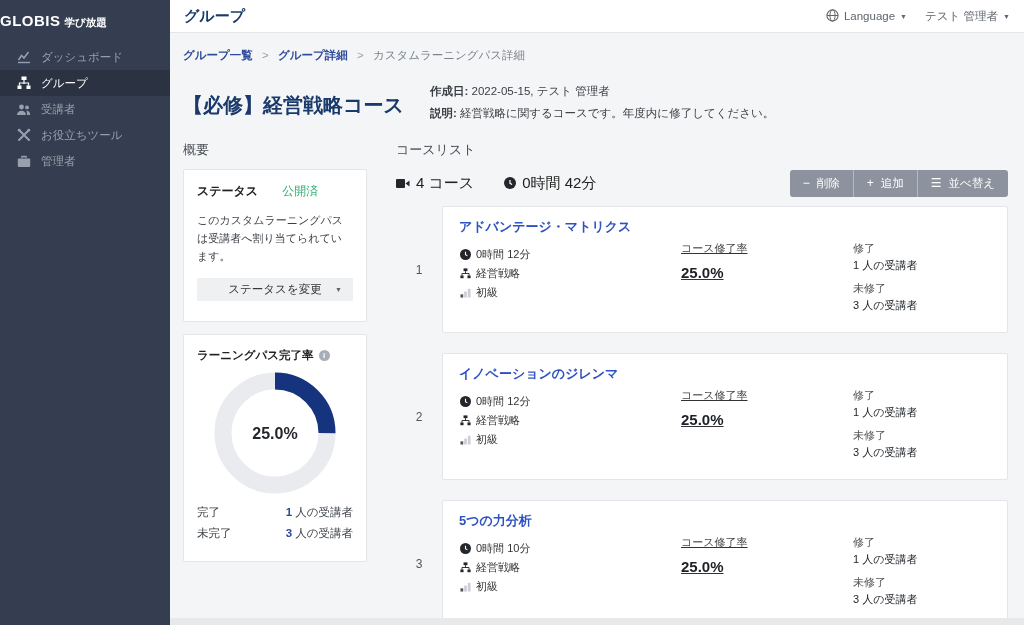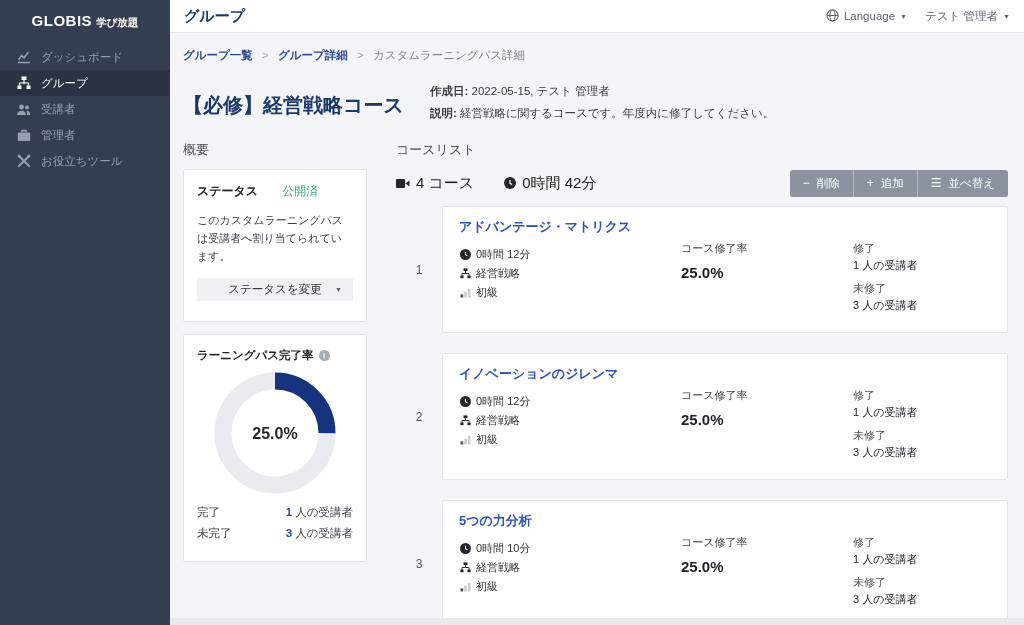--- a/index.html
+++ b/index.html
@@ -2,21 +2,21 @@
 <html><head>
 <meta charset="utf-8">
 <style>
   * { margin:0; padding:0; box-sizing:border-box; }
   html,body { width:1024px; height:625px; overflow:hidden; }
   body { font-family:"Liberation Sans","DejaVu Sans",sans-serif; background:#f4f5f6; color:#333; }
   .app { display:flex; width:1024px; height:625px; }
 
   
   .sidebar { width:170px; flex-shrink:0; background:#353e50; color:#99a0ad; }
-  .logo { display:flex; align-items:baseline; justify-content:center; gap:4px; padding:12px 0 14px; color:#fff; cursor:pointer; }
+  .logo { display:flex; align-items:baseline; justify-content:flex-start; gap:4px; padding:12px 0 14px; color:#fff; cursor:pointer; }
   .logo .brand { font-size:15px; font-weight:bold; letter-spacing:.5px; }
   .logo .suffix { font-size:10.5px; font-weight:bold; }
   .nav-item { display:flex; align-items:center; gap:10px; padding:6px 16px; font-size:11.5px; height:26px; cursor:pointer; }
   .nav-item .ic { width:15px; height:15px; flex-shrink:0; display:flex; align-items:center; justify-content:center; }
   .nav-item svg { display:block; }
   .nav-item.active { background:#2b3343; color:#fff; }
 
   
   .main { flex:1; display:flex; flex-direction:column; min-width:0; }
   .topbar { height:33px; background:#fff; border-bottom:1px solid #e3e5e8; display:flex; align-items:center; justify-content:space-between; padding:0 14px; flex-shrink:0; }
@@ -70,21 +70,21 @@
   .gbtn:last-child { border-radius:0 3px 3px 0; border-right:none; }
   .gbtn .sym { font-size:12px; }
 
   .course-row { display:flex; margin-bottom:20px; }
   .course-num { width:46px; flex-shrink:0; display:flex; align-items:center; justify-content:center; font-size:12px; color:#555; }
   .course-card { flex:1; background:#fff; border:1px solid #e3e5e8; border-radius:2px; padding:9px 16px 11px; display:flex; min-height:88px; }
   .course-main { flex:1; min-width:0; }
   .course-title { display:inline-block; color:#2e53c1; font-weight:bold; font-size:13px; margin:2px 0 9px; cursor:pointer; }
   .meta-row { display:flex; align-items:center; gap:4px; font-size:11px; color:#333; height:19px; }
   .meta-row .mic { width:13px; display:flex; justify-content:center; }
-  .course-completion { width:172px; flex-shrink:0; padding-top:25px; }
+  .course-completion { width:172px; flex-shrink:0; padding-top:25px;text-decoration:underline; }
   .cr-label { font-size:11px; color:#444; }
   .cr-value { font-size:15px; font-weight:bold; color:#1d2126; margin-top:8px; }
   .course-status { width:138px; flex-shrink:0; padding-top:25px; font-size:11px; }
   .st-label { color:#555; }
   .st-value { color:#23272c; margin:2px 0 8px; }
 </style>
 </head>
 <body>
 
 <div class="app">
@@ -121,36 +121,36 @@
               <circle cx="5.5" cy="4" r="2.4" fill="currentColor"></circle>
               <path d="M1 12c0-2.6 2-4.2 4.5-4.2S10 9.4 10 12z" fill="currentColor"></path>
               <circle cx="11" cy="4.4" r="1.9" fill="currentColor"></circle>
               <path d="M10.6 7.6c2 .2 3.6 1.6 3.6 4.4h-3.1" fill="currentColor"></path>
             </svg>
         </span>
         <span>受講者</span>
       </div>
       <div class="nav-item">
         <span class="ic">
-          <svg width="14" height="13" viewBox="0 0 14 13">
-              <rect x="0.8" y="3.5" width="12.4" height="8.5" rx="1" fill="currentColor"></rect>
-              <path d="M5 3V1.5h4V3" stroke="currentColor" stroke-width="1.4" fill="none"></path>
-            </svg>
-        </span>
-        <span>管理者</span>
-      </div>
-      <div class="nav-item">
-        <span class="ic">
           <svg width="14" height="14" viewBox="0 0 14 14">
               <path d="M2 2l10 10M12 2L2 12" stroke="currentColor" stroke-width="2" stroke-linecap="round"></path>
               <circle cx="2.2" cy="2.2" r="1.4" fill="currentColor"></circle>
               <circle cx="11.8" cy="2.2" r="1.4" fill="currentColor"></circle>
             </svg>
         </span>
         <span>お役立ちツール</span>
+      </div>
+      <div class="nav-item">
+        <span class="ic">
+          <svg width="14" height="13" viewBox="0 0 14 13">
+              <rect x="0.8" y="3.5" width="12.4" height="8.5" rx="1" fill="currentColor"></rect>
+              <path d="M5 3V1.5h4V3" stroke="currentColor" stroke-width="1.4" fill="none"></path>
+            </svg>
+        </span>
+        <span>管理者</span>
       </div>
     </nav>
   </aside>
 
   <div class="main">
 
     <div class="topbar">
       <div class="topbar-title">グループ</div>
       <div class="topbar-right">
         <div class="menu-link">

